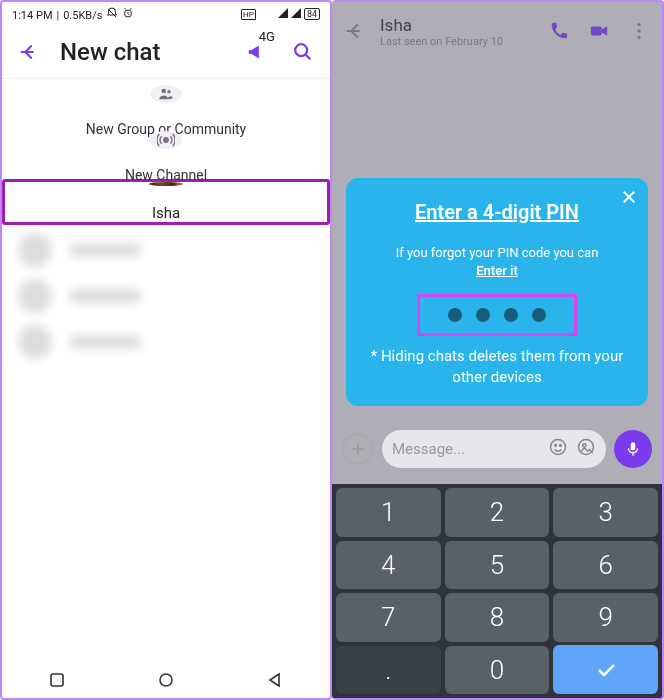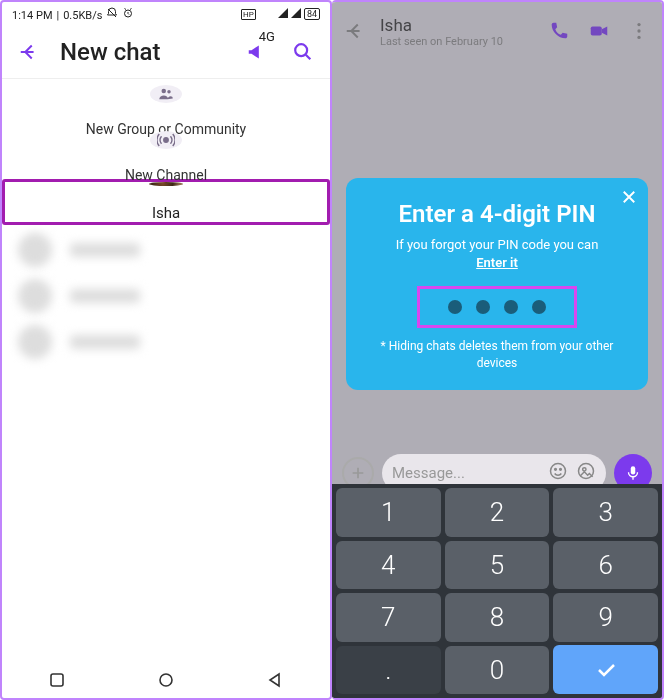--- a/index.html
+++ b/index.html
@@ -41,28 +41,28 @@
   .icon-gray { width: 30px; height: 30px; display: flex; align-items: center; justify-content: center; color: #888; cursor: pointer; }
   .icon-purple { color: #7c3aed; }
   .hdr-title { font-size: 17px; color: #333; }
   .hdr-sub { font-size: 11px; color: #888; }
   .hdr-center { flex: 1; }
 
   .dim-overlay { position: absolute; inset: 0; background: rgba(100,100,110,0.35); }
 
   .modal { position: absolute; left: 14px; right: 14px; top: 176px; background: #29b5ec; border-radius: 12px; padding: 22px 18px 18px; color: #fff; text-align: center; font-family: 'Comic Sans MS', cursive, sans-serif; }
   .modal .close { position: absolute; right: 10px; top: 10px; cursor: pointer; }
-  .modal h2 { font-size: 24px; font-weight: 600; margin-bottom: 8px; }
+  .modal h2 { font-size: 20px; font-weight: 600; margin-bottom: 20px; text-decoration: underline; }
   .modal .sub { font-size: 13px; line-height: 1.4; }
   .modal .reset { text-decoration: underline; font-weight: 600; cursor: pointer; }
   .pin-box { margin: 14px auto 10px; width: 160px; height: 42px; border: 3px solid #d946ef; display: flex; align-items: center; justify-content: center; gap: 14px; }
   .pin-dot { width: 14px; height: 14px; border-radius: 50%; background: #1a5d7a; }
-  .modal .note { font-size: 12px; line-height: 1.4; margin-top: 6px; }
-
-  .input-bar { position: absolute; left: 10px; right: 10px; bottom: 203px; height: 44px; display: flex; align-items: center; gap: 8px; }
+  .modal .note { font-size: 15px; line-height: 1.4; margin-top: 6px; }
+
+  .input-bar { position: absolute; left: 10px; right: 10px; bottom: 227px; height: 44px; display: flex; align-items: center; gap: 8px; }
   .plus-btn { width: 32px; height: 32px; border: 2px solid #aaa; border-radius: 50%; display: flex; align-items: center; justify-content: center; color: #999; cursor: pointer; }
   .msg-field { flex: 1; height: 38px; background: #e9e6eb; border-radius: 19px; display: flex; align-items: center; padding: 0 10px; gap: 8px; color: #999; }
   .msg-field span:first-child { flex: 1; font-size: 15px; }
   .mic-btn { width: 38px; height: 38px; border-radius: 50%; background: #7c3aed; display: flex; align-items: center; justify-content: center; color: #fff; cursor: pointer; }
 
   .keypad { position: absolute; left: 0; right: 0; bottom: 0; height: 214px; background: #2f343a; display: grid; grid-template-columns: repeat(3,1fr); grid-template-rows: repeat(4,1fr); gap: 4px; padding: 4px; }
   .key { background: #5a6068; border-radius: 6px; display: flex; align-items: center; justify-content: center; font-size: 26px; color: #fff; cursor: pointer; font-weight: 300; }
   .key.dark { background: #3a4047; }
   .key.ok { background: #60a5fa; }
 </style>

